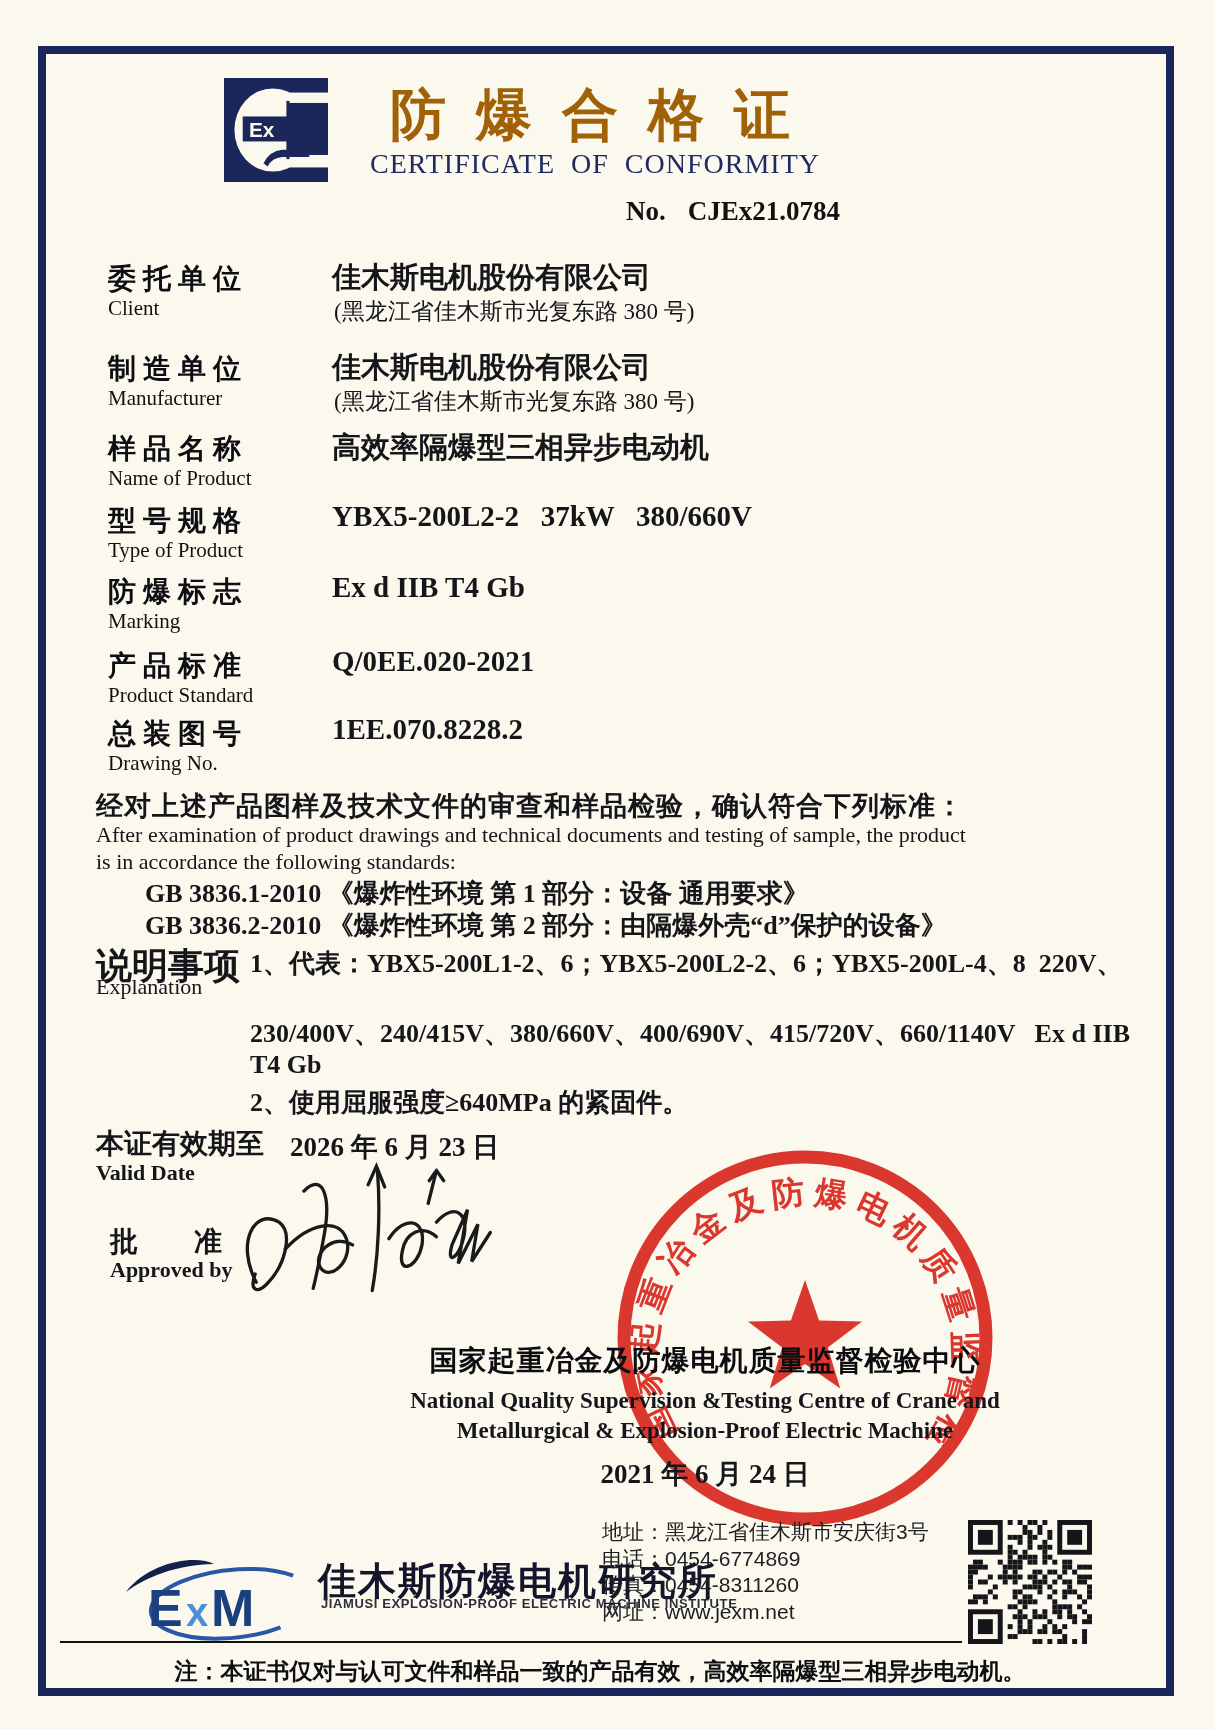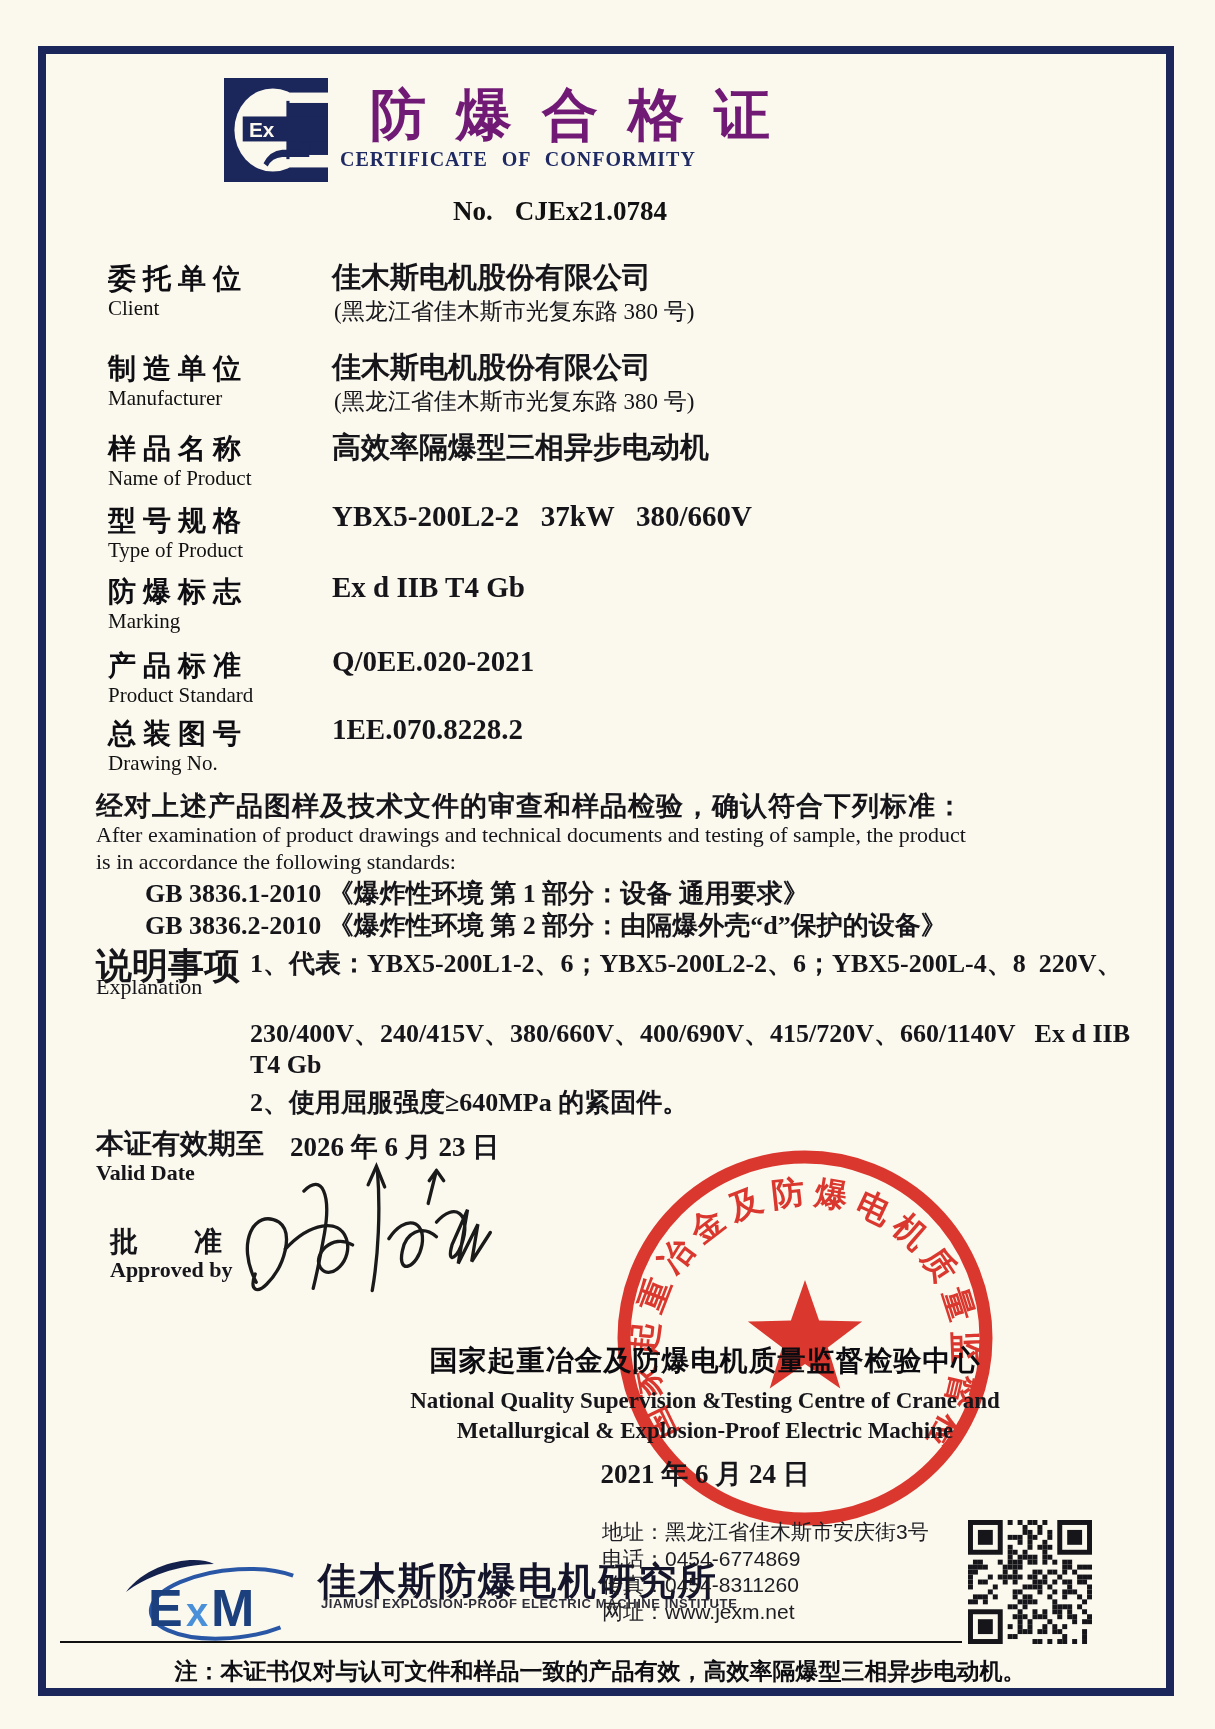--- a/index.html
+++ b/index.html
@@ -8,30 +8,30 @@
     background:#fbf8ee;overflow:hidden;
     font-family:"Liberation Serif","DejaVu Serif",serif;color:#15151a;
   }
   .border-frame{
     position:absolute;left:38px;top:46px;width:1136px;height:1650px;
     border:8px solid #1b265a;box-sizing:border-box;
   }
   
   .ex-logo{position:absolute;left:222px;top:78px;width:108px;height:92px;}
   .title-cn{
-    position:absolute;left:340px;top:78px;width:480px;text-align:left;
-    font-size:56px;font-weight:700;color:#701a75;letter-spacing:30px;
+    position:absolute;left:340px;top:78px;width:480px;text-align:right;
+    font-size:56px;font-weight:700;color:#a16207;letter-spacing:30px;
     text-indent:30px;white-space:nowrap;font-family:Liberation Serif, serif;
   }
   .title-en{
-    position:absolute;left:340px;top:148px;width:480px;text-align:left;
-    font-size:20px;font-weight:700;color:#1f2a63;letter-spacing:1px;word-spacing:8px;
+    position:absolute;left:340px;top:148px;width:480px;text-align:right;
+    font-size:28px;font-weight:400;color:#1f2a63;letter-spacing:1px;word-spacing:8px;
   }
   .no-line{
-    position:absolute;left:280px;top:196px;width:560px;text-align:center;
+    position:absolute;left:280px;top:196px;width:560px;text-align:right;
     font-size:27px;font-weight:600;color:#111;
   }
   .no-line .num{margin-left:22px;}
   
   .row{position:absolute;left:0;top:0;width:1100px;}
   .lbl-cn{
     position:absolute;left:108px;font-size:28px;font-weight:700;color:#0d0d12;
     letter-spacing:7px;white-space:nowrap;
   }
   .lbl-en{position:absolute;left:108px;font-size:21px;color:#111;white-space:nowrap;}

